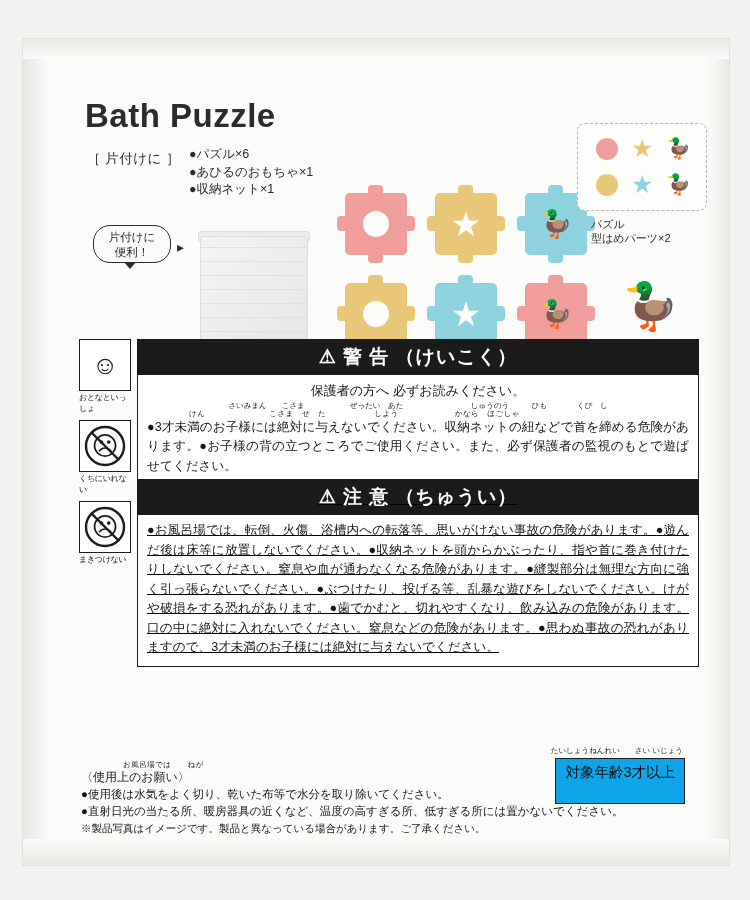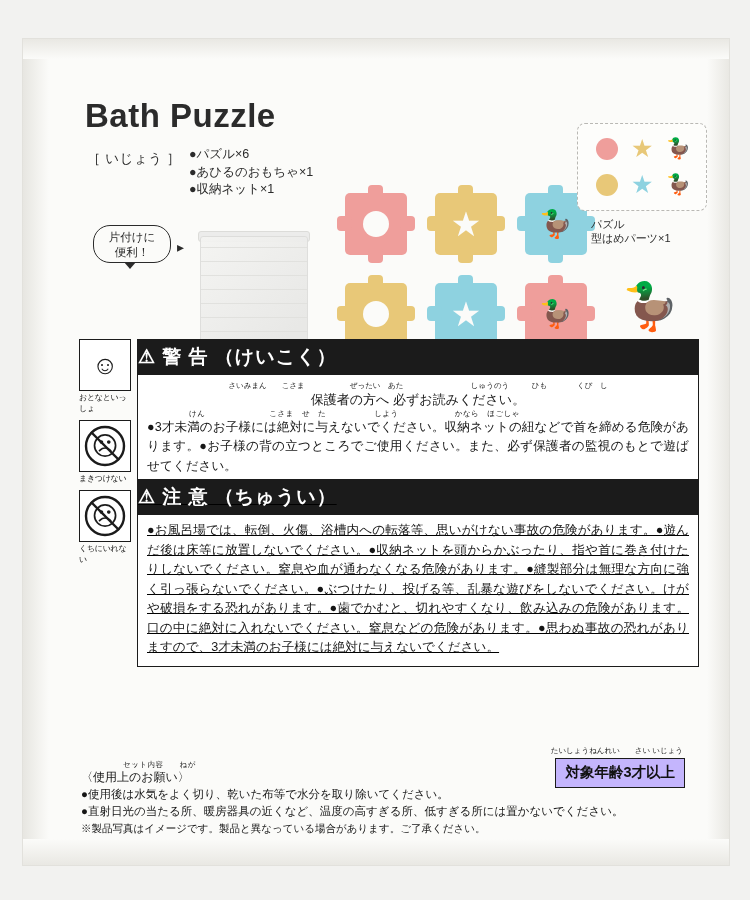--- a/index.html
+++ b/index.html
@@ -128,21 +128,21 @@
     font-size:46px;line-height:1;color:#f5dd6d;
   }
 
   
   .panel{
     position:absolute;left:22px;width:600px;
     border:1.6px solid #1b1b1b;background:#ffffff;
     box-sizing:border-box;
   }
   .panel-head{
-    background:#1b1b1b;color:#ffffff;
+    background:#1b1b1b;color:#ffffff;text-align:center;
     font-size:19px;font-weight:bold;padding:4px 0 5px;letter-spacing:1px;
   }
   .panel-body{
     padding:6px 9px 8px;font-size:12.6px;line-height:19.5px;color:#161616;
     text-align:justify;
   }
   .center-line{text-align:center;font-size:13px;}
   .ruby{font-size:7.5px;letter-spacing:.5px;color:#161616;display:block;line-height:8px;padding-left:42px;}
 
   
@@ -164,42 +164,42 @@
   .noslash{position:absolute;left:4px;top:4px;width:42px;height:42px;}
 
   
   .foot{
     position:absolute;left:24px;top:700px;width:604px;
     font-size:11.5px;color:#161616;line-height:17px;
   }
   .foot-title{font-size:12px;}
   .age-badge{
     position:absolute;right:14px;top:697px;
-    border:1.6px solid #1b1b1b;background:#c4b5fd;
-    padding:4px 9px 5px;font-size:14.5px;font-weight:bold;color:#111;
+    border:1.6px solid #1b1b1b;background:#0ea5e9;
+    padding:4px 9px 21px;font-size:14.5px;font-weight:normal;color:#111;
   }
   .age-ruby{
     position:absolute;right:16px;top:685px;font-size:7.5px;color:#161616;
   }
   .note{font-size:10.5px;}
 </style>
 </head>
 <body>
 
 <div class="page">
   <div class="box">
     <div class="box-edge-l"></div>
     <div class="box-edge-r"></div>
     <div class="box-edge-t"></div>
     <div class="box-edge-b"></div>
 
     <div class="content">
 
       <div class="title">Bath Puzzle</div>
-      <div class="set-label">［ いじょう ］</div>
+      <div class="set-label">［ 片付けに ］</div>
       <div class="set-items">
         <div>●パズル×6</div>
         <div>●あひるのおもちゃ×1</div>
         <div>●収納ネット×1</div>
       </div>
 
       <div class="bubble">
         <span>片付けに</span><br>
         <span>便利！</span>
       </div>
@@ -259,71 +259,71 @@
       <div class="legend">
         <div class="lp" style="left:18px;top:14px;background:#ef9e9b;border-radius:50%;"></div>
         <div class="lp" style="left:53px;top:13px;color:#e8c878;font-size:25px;line-height:22px;">★</div>
         <div class="lp" style="left:88px;top:13px;color:#8ed2e0;font-size:20px;line-height:22px;">🦆</div>
         <div class="lp" style="left:18px;top:50px;background:#e8c878;border-radius:50%;"></div>
         <div class="lp" style="left:53px;top:49px;color:#8ed2e0;font-size:25px;line-height:22px;">★</div>
         <div class="lp" style="left:88px;top:49px;color:#ef9e9b;font-size:20px;line-height:22px;">🦆</div>
       </div>
       <div class="legend-cap">
         <div>パズル</div>
-        <div>型はめパーツ×1</div>
+        <div>型はめパーツ×2</div>
       </div>
 
       <div class="duck-img">🦆</div>
 
       <div class="icons" style="top:278px;">
         <div>
           <div class="icon-cell">
             <span class="icon-glyph">☺</span>
           </div>
           <div class="icon-cap">おとなといっしょ</div>
         </div>
         <div style="margin-top:6px;">
           <div class="icon-cell">
             <span class="icon-glyph">☹</span>
             <svg class="noslash" viewBox="0 0 42 42">
               <circle cx="21" cy="21" r="19" fill="none" stroke="#1b1b1b" stroke-width="2.4"></circle>
               <line x1="7" y1="7" x2="35" y2="35" stroke="#1b1b1b" stroke-width="2.4"></line>
             </svg>
           </div>
-          <div class="icon-cap">まきつけない</div>
+          <div class="icon-cap">くちにいれない</div>
         </div>
         <div style="margin-top:6px;">
           <div class="icon-cell">
             <span class="icon-glyph">☹</span>
             <svg class="noslash" viewBox="0 0 42 42">
               <circle cx="21" cy="21" r="19" fill="none" stroke="#1b1b1b" stroke-width="2.4"></circle>
               <line x1="7" y1="7" x2="35" y2="35" stroke="#1b1b1b" stroke-width="2.4"></line>
             </svg>
           </div>
-          <div class="icon-cap">くちにいれない</div>
+          <div class="icon-cap">まきつけない</div>
         </div>
       </div>
 
       <div class="panel" style="top:278px;left:80px;width:562px;">
         <div class="panel-head">⚠ 警 告 （けいこく）</div>
         <div class="panel-body">
+          <div class="center-line">保護者の方へ 必ずお読みください。</div>
           <div class="center-line" style="font-size:7.5px;line-height:9px;">さいみまん　　こさま　　　　　　ぜったい　あた　　　　　　　　　しゅうのう　　　ひも　　　　くび　し</div>
-          <div class="center-line">保護者の方へ 必ずお読みください。</div>
           <div class="ruby">けん　　　　　　　　こさま　せ　た　　　　　　しよう　　　　　　　かなら　ほごしゃ</div>
           <div>●3才未満のお子様には絶対に与えないでください。収納ネットの紐などで首を締める危険があります。●お子様の背の立つところでご使用ください。また、必ず保護者の監視のもとで遊ばせてください。</div>
         </div>
       </div>
 
       <div class="panel" style="top:418px;left:80px;width:562px;text-decoration:underline;">
         <div class="panel-head">⚠ 注 意 （ちゅうい）</div>
         <div class="panel-body">●お風呂場では、転倒、火傷、浴槽内への転落等、思いがけない事故の危険があります。●遊んだ後は床等に放置しないでください。●収納ネットを頭からかぶったり、指や首に巻き付けたりしないでください。窒息や血が通わなくなる危険があります。●縫製部分は無理な方向に強く引っ張らないでください。●ぶつけたり、投げる等、乱暴な遊びをしないでください。けがや破損をする恐れがあります。●歯でかむと、切れやすくなり、飲み込みの危険があります。口の中に絶対に入れないでください。窒息などの危険があります。●思わぬ事故の恐れがありますので、3才未満のお子様には絶対に与えないでください。</div>
       </div>
 
       <div class="foot">
-        <div class="ruby">セット内容　　ねが</div>
+        <div class="ruby">お風呂場では　　ねが</div>
         <div class="foot-title">〈使用上のお願い〉</div>
         <div>●使用後は水気をよく切り、乾いた布等で水分を取り除いてください。</div>
         <div>●直射日光の当たる所、暖房器具の近くなど、温度の高すぎる所、低すぎる所には置かないでください。</div>
         <div class="note">※製品写真はイメージです。製品と異なっている場合があります。ご了承ください。</div>
       </div>
 
       <div class="age-ruby">たいしょうねんれい　　さい いじょう</div>
       <div class="age-badge">対象年齢3才以上</div>
 
     </div>

